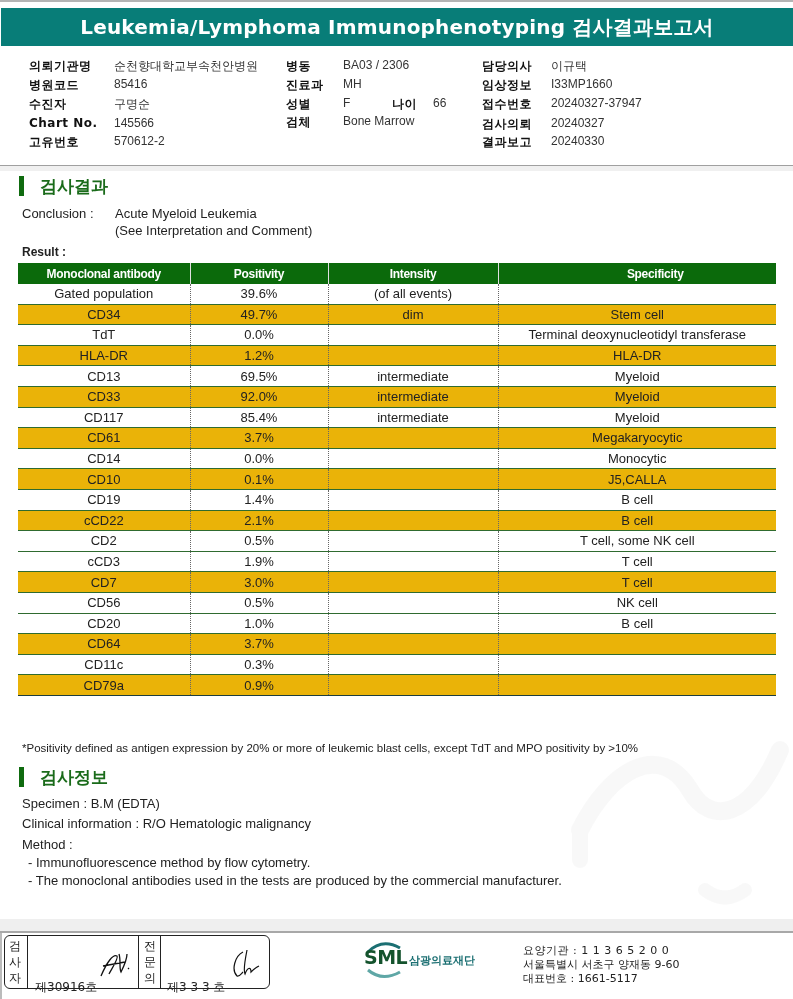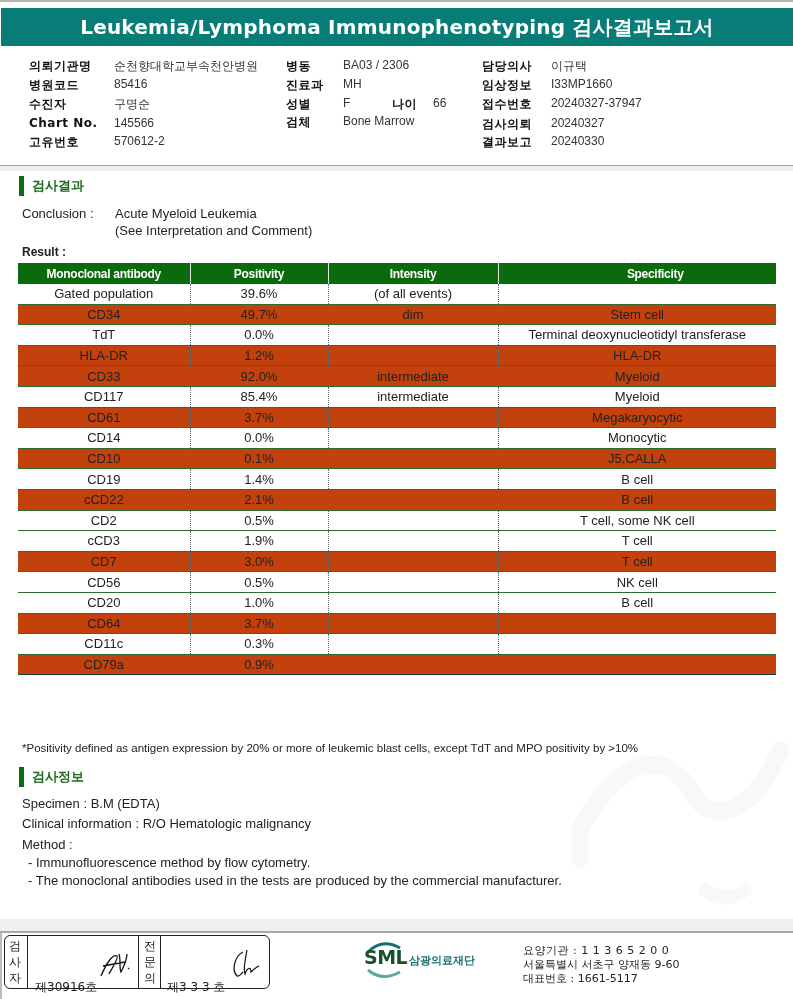--- a/index.html
+++ b/index.html
@@ -16,41 +16,41 @@
     line-height: 38px; letter-spacing: 0.2px;
   }
   .header-info { position: absolute; left: 0; top: 52px; width: 793px; height: 100px; }
   .hi { position: absolute; font-size: 12px; white-space: nowrap; }
   .hl { font-weight: bold; color: #111; font-family: "DejaVu Sans", sans-serif; letter-spacing: 0.5px; }
   .hv { color: #333; font-family: "Liberation Sans", sans-serif; font-size: 12px; }
   .sep-line { position: absolute; left: 0; top: 165px; width: 793px; height: 1px; background: #a0a0a0; }
   .sep-band { position: absolute; left: 0; top: 166px; width: 793px; height: 5px; background: #f0f0f0; }
 
   .section-title {
-    position: absolute; left: 19px; height: 20px; font-size: 13px; font-weight: bold;
-    color: #1a6b1a; padding-left: 8px; line-height: 20px;
+    position: absolute; left: 19px; height: 20px; font-size: 17px; font-weight: bold;
+    color: #1a6b1a; padding-left: 16px; line-height: 20px;
     border-left: 5px solid #0f6b0f;
   }
   .txt { position: absolute; font-family: "Liberation Sans", sans-serif; font-size: 13px; color: #222; white-space: nowrap; }
 
   table.result {
     position: absolute; left: 18px; top: 263px; width: 758px; border-collapse: collapse;
     font-family: "Liberation Sans", sans-serif; font-size: 13px; color: #222; table-layout: fixed;
   }
   table.result th {
     background: #0b6a0b; color: #fff; font-weight: bold; font-size: 12px; height: 21px;
     border-right: 1px solid #e0e0e0; text-align: center; padding: 0; letter-spacing: -0.3px;
   }
   table.result th:last-child { border-right: none; padding-left: 36px; }
   table.result td {
     height: 19.6px; padding: 0; text-align: center;
     border-bottom: 1px solid #2f6b2f; border-right: 1px dotted #666;
   }
   table.result td:last-child { border-right: none; }
-  table.result tr.alt td { background: #c2410c; }
+  table.result tr.alt td { background: #eab308; }
   table.result tr:last-child td { border-bottom: 1.5px solid #1d3d3d; }
 
   .watermark { position: absolute; left: 520px; top: 730px; width: 270px; height: 180px; opacity: 0.5; }
 
   .footer-band { position: absolute; left: 0; top: 919px; width: 793px; height: 12px; background: #efefef; }
   .footer-line { position: absolute; left: 0; top: 931px; width: 793px; height: 2px; background: #a8a8a8; }
   .footer-leftedge { position: absolute; left: 0; top: 933px; width: 2px; height: 66px; background: #bbb; }
 
   .sig-box {
     position: absolute; left: 4px; top: 935px; width: 264px; height: 52px;
@@ -153,20 +153,26 @@
         <td>TdT</td>
         <td>0.0%</td>
         <td></td>
         <td>Terminal deoxynucleotidyl transferase</td>
       </tr>
       <tr class="alt">
         <td>HLA-DR</td>
         <td>1.2%</td>
         <td></td>
         <td>HLA-DR</td>
+      </tr>
+      <tr>
+        <td>CD13</td>
+        <td>69.5%</td>
+        <td>intermediate</td>
+        <td>Myeloid</td>
       </tr>
       <tr class="alt">
         <td>CD33</td>
         <td>92.0%</td>
         <td>intermediate</td>
         <td>Myeloid</td>
       </tr>
       <tr>
         <td>CD117</td>
         <td>85.4%</td>

